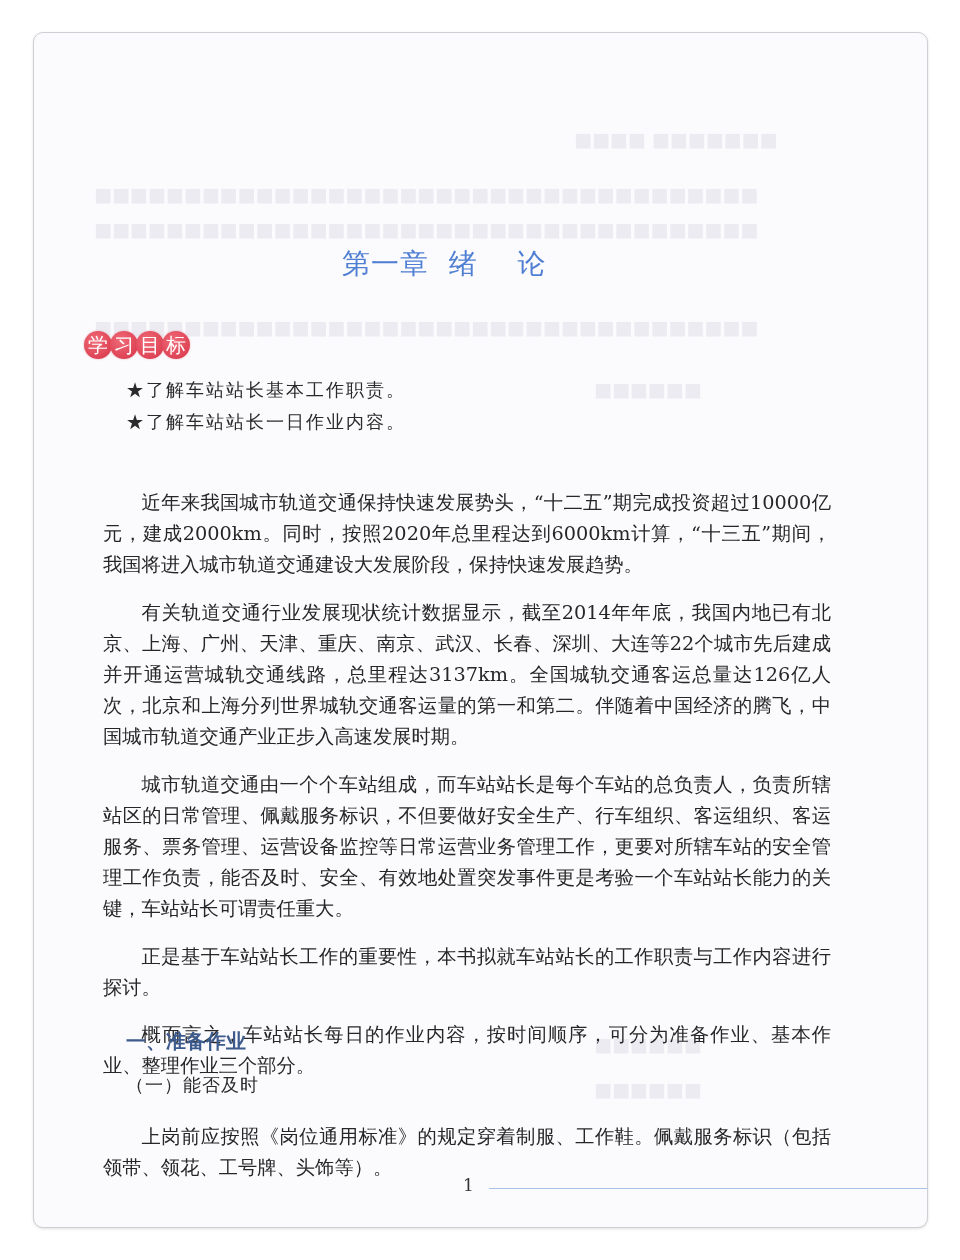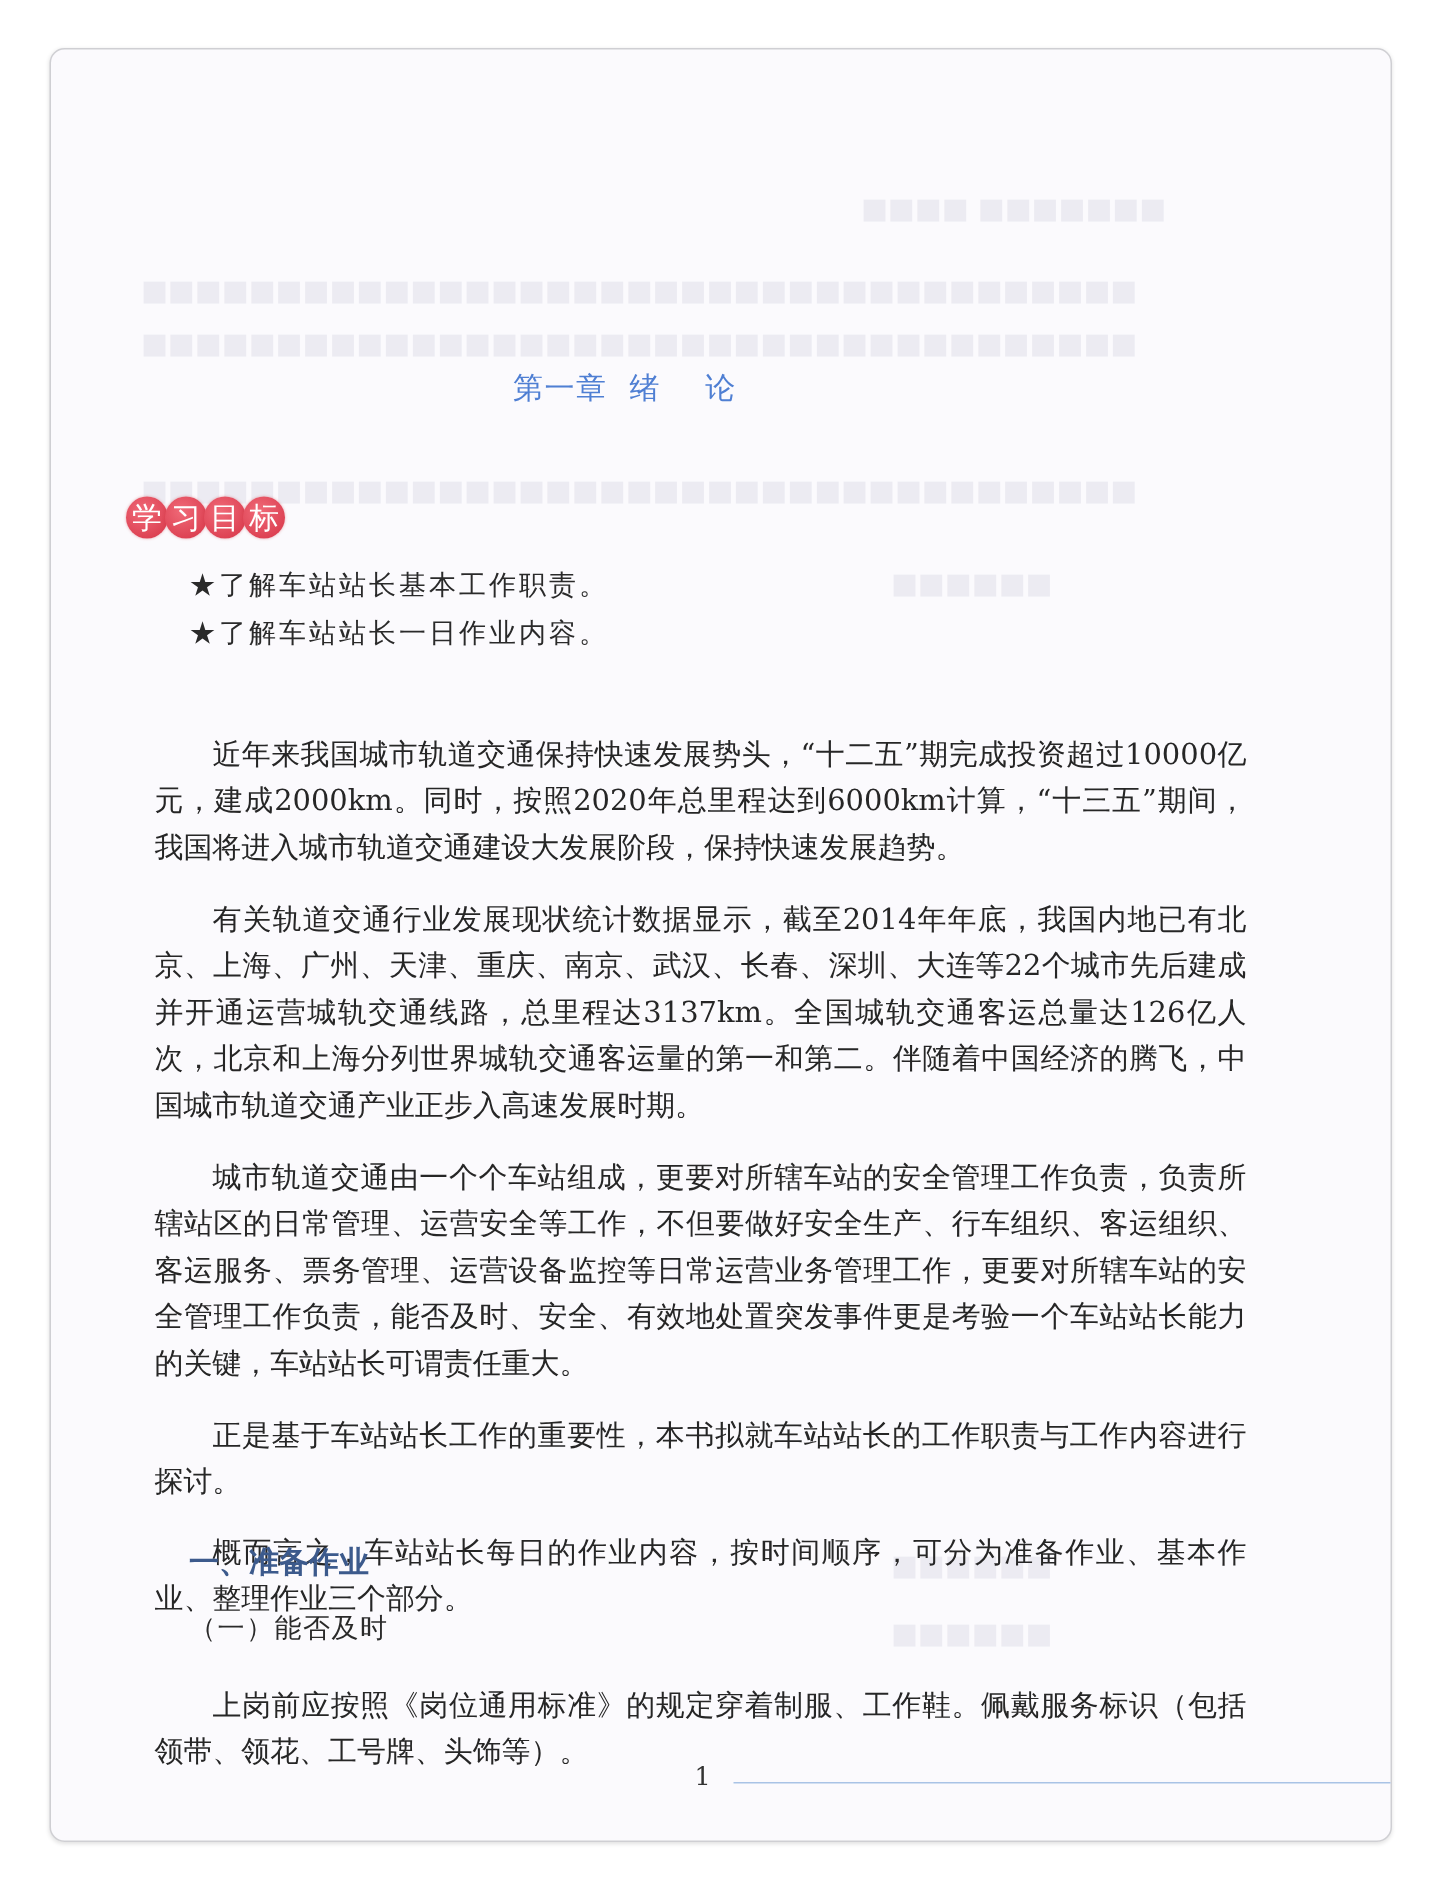--- a/index.html
+++ b/index.html
@@ -33,21 +33,21 @@
       white-space: nowrap;
       transform: scaleX(-1);
       pointer-events: none;
       font-family: "DejaVu Sans", "Liberation Sans", sans-serif;
     }
     .chapter-title {
       position: absolute;
       left: 308px;
       top: 212px;
       font-family: "DejaVu Sans", "Liberation Sans", sans-serif;
-      font-size: 20px;
+      font-size: 28px;
       color: #4f7fd3;
       letter-spacing: 1px;
       white-space: pre;
     }
     .goals-badge {
       position: absolute;
       left: 50px;
       top: 298px;
       display: flex;
       gap: 0px;
@@ -142,21 +142,21 @@
     <span>目</span>
     <span>标</span>
   </div>
 
   <div class="goal-item" style="top:377px;">★了解车站站长一日作业内容。</div>
   <div class="goal-item" style="top:345px;">★了解车站站长基本工作职责。</div>
 
   <div class="body-text" style="top:438px;">
     <p>近年来我国城市轨道交通保持快速发展势头，“十二五”期完成投资超过10000亿元，建成2000km。同时，按照2020年总里程达到6000km计算，“十三五”期间，我国将进入城市轨道交通建设大发展阶段，保持快速发展趋势。</p>
     <p>有关轨道交通行业发展现状统计数据显示，截至2014年年底，我国内地已有北京、上海、广州、天津、重庆、南京、武汉、长春、深圳、大连等22个城市先后建成并开通运营城轨交通线路，总里程达3137km。全国城轨交通客运总量达126亿人次，北京和上海分列世界城轨交通客运量的第一和第二。伴随着中国经济的腾飞，中国城市轨道交通产业正步入高速发展时期。</p>
-    <p>城市轨道交通由一个个车站组成，更要对所辖车站的安全管理工作负责，负责所辖站区的日常管理、运营安全等工作，不但要做好安全生产、行车组织、客运组织、客运服务、票务管理、运营设备监控等日常运营业务管理工作，更要对所辖车站的安全管理工作负责，能否及时、安全、有效地处置突发事件更是考验一个车站站长能力的关键，车站站长可谓责任重大。</p>
+    <p>城市轨道交通由一个个车站组成，而车站站长是每个车站的总负责人，负责所辖站区的日常管理、佩戴服务标识，不但要做好安全生产、行车组织、客运组织、客运服务、票务管理、运营设备监控等日常运营业务管理工作，更要对所辖车站的安全管理工作负责，能否及时、安全、有效地处置突发事件更是考验一个车站站长能力的关键，车站站长可谓责任重大。</p>
     <p>正是基于车站站长工作的重要性，本书拟就车站站长的工作职责与工作内容进行探讨。</p>
     <p>概而言之，车站站长每日的作业内容，按时间顺序，可分为准备作业、基本作业、整理作业三个部分。</p>
   </div>
 
   <div class="section-heading">一、准备作业</div>
   <div class="subsection-heading">（一）能否及时</div>
 
   <div class="body-text" style="top:1072px;">
     <p>上岗前应按照《岗位通用标准》的规定穿着制服、工作鞋。佩戴服务标识（包括领带、领花、工号牌、头饰等）。</p>
   </div>

